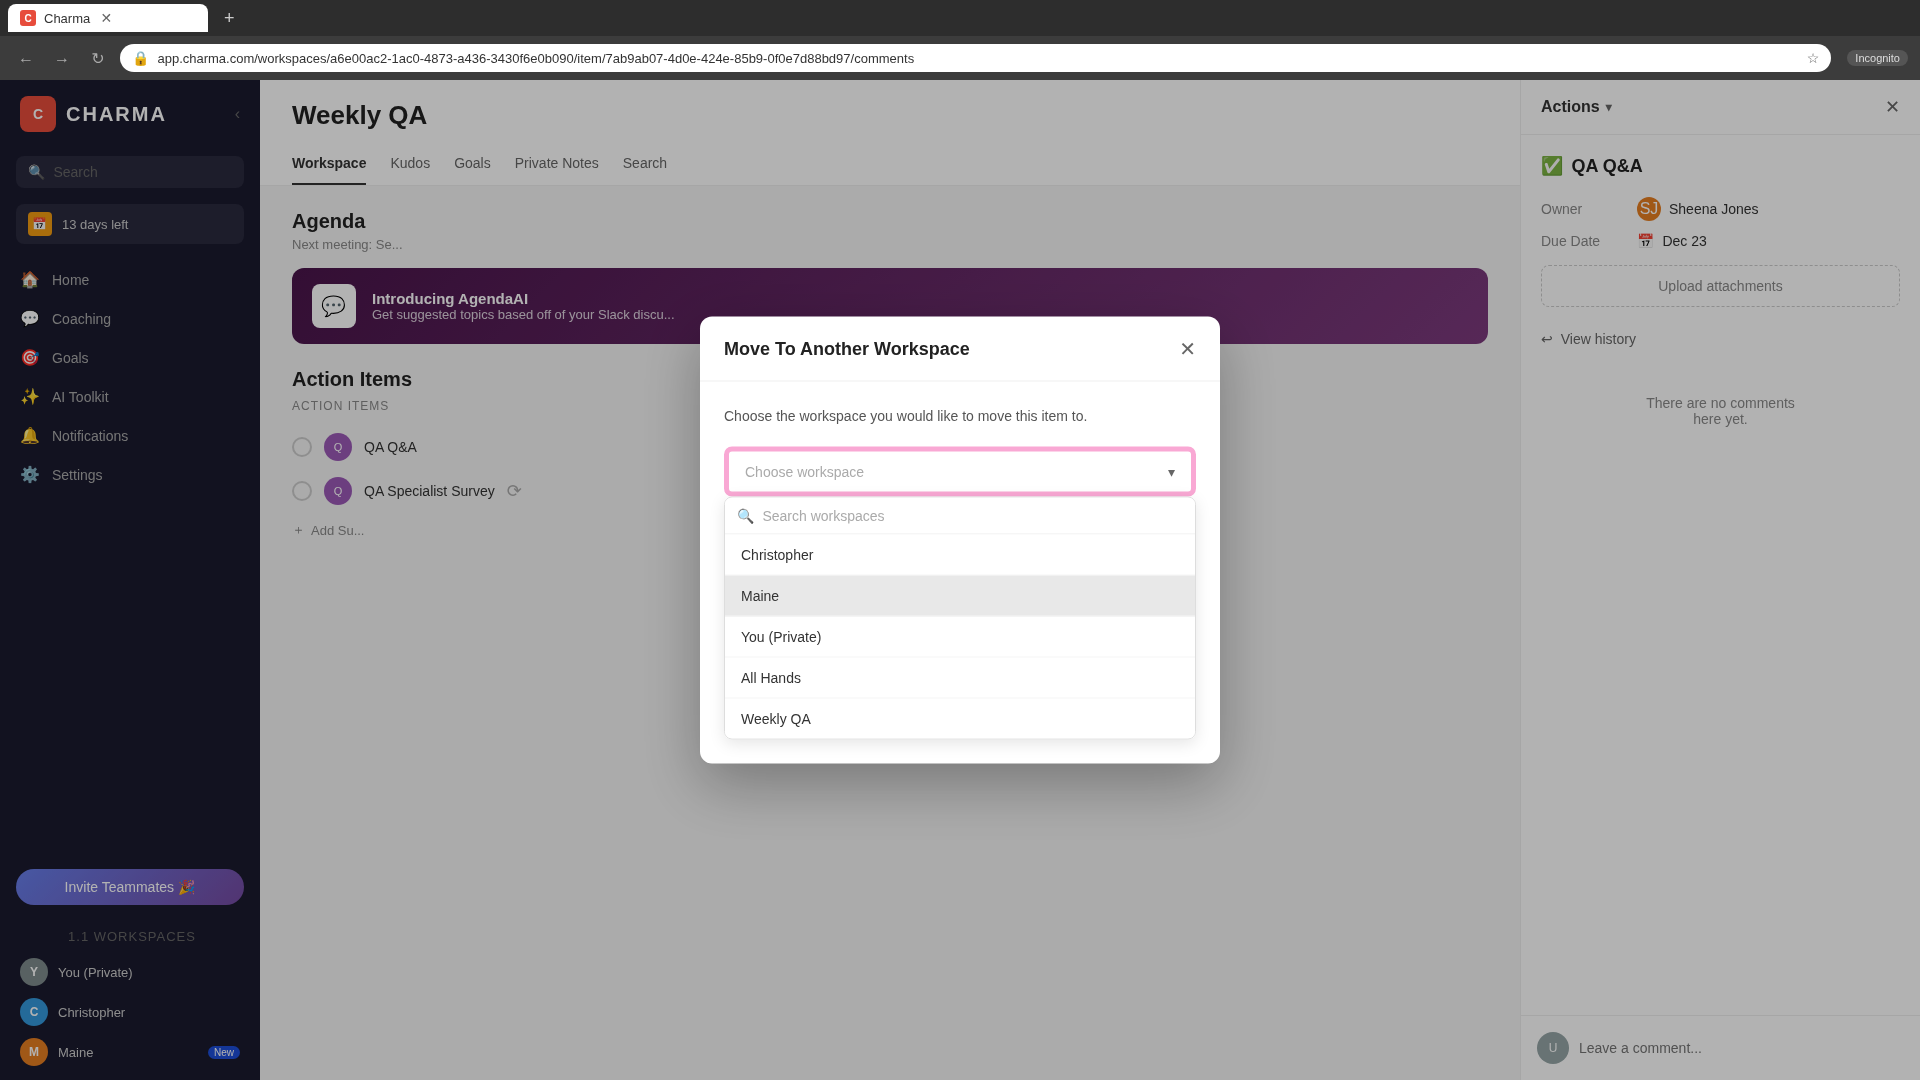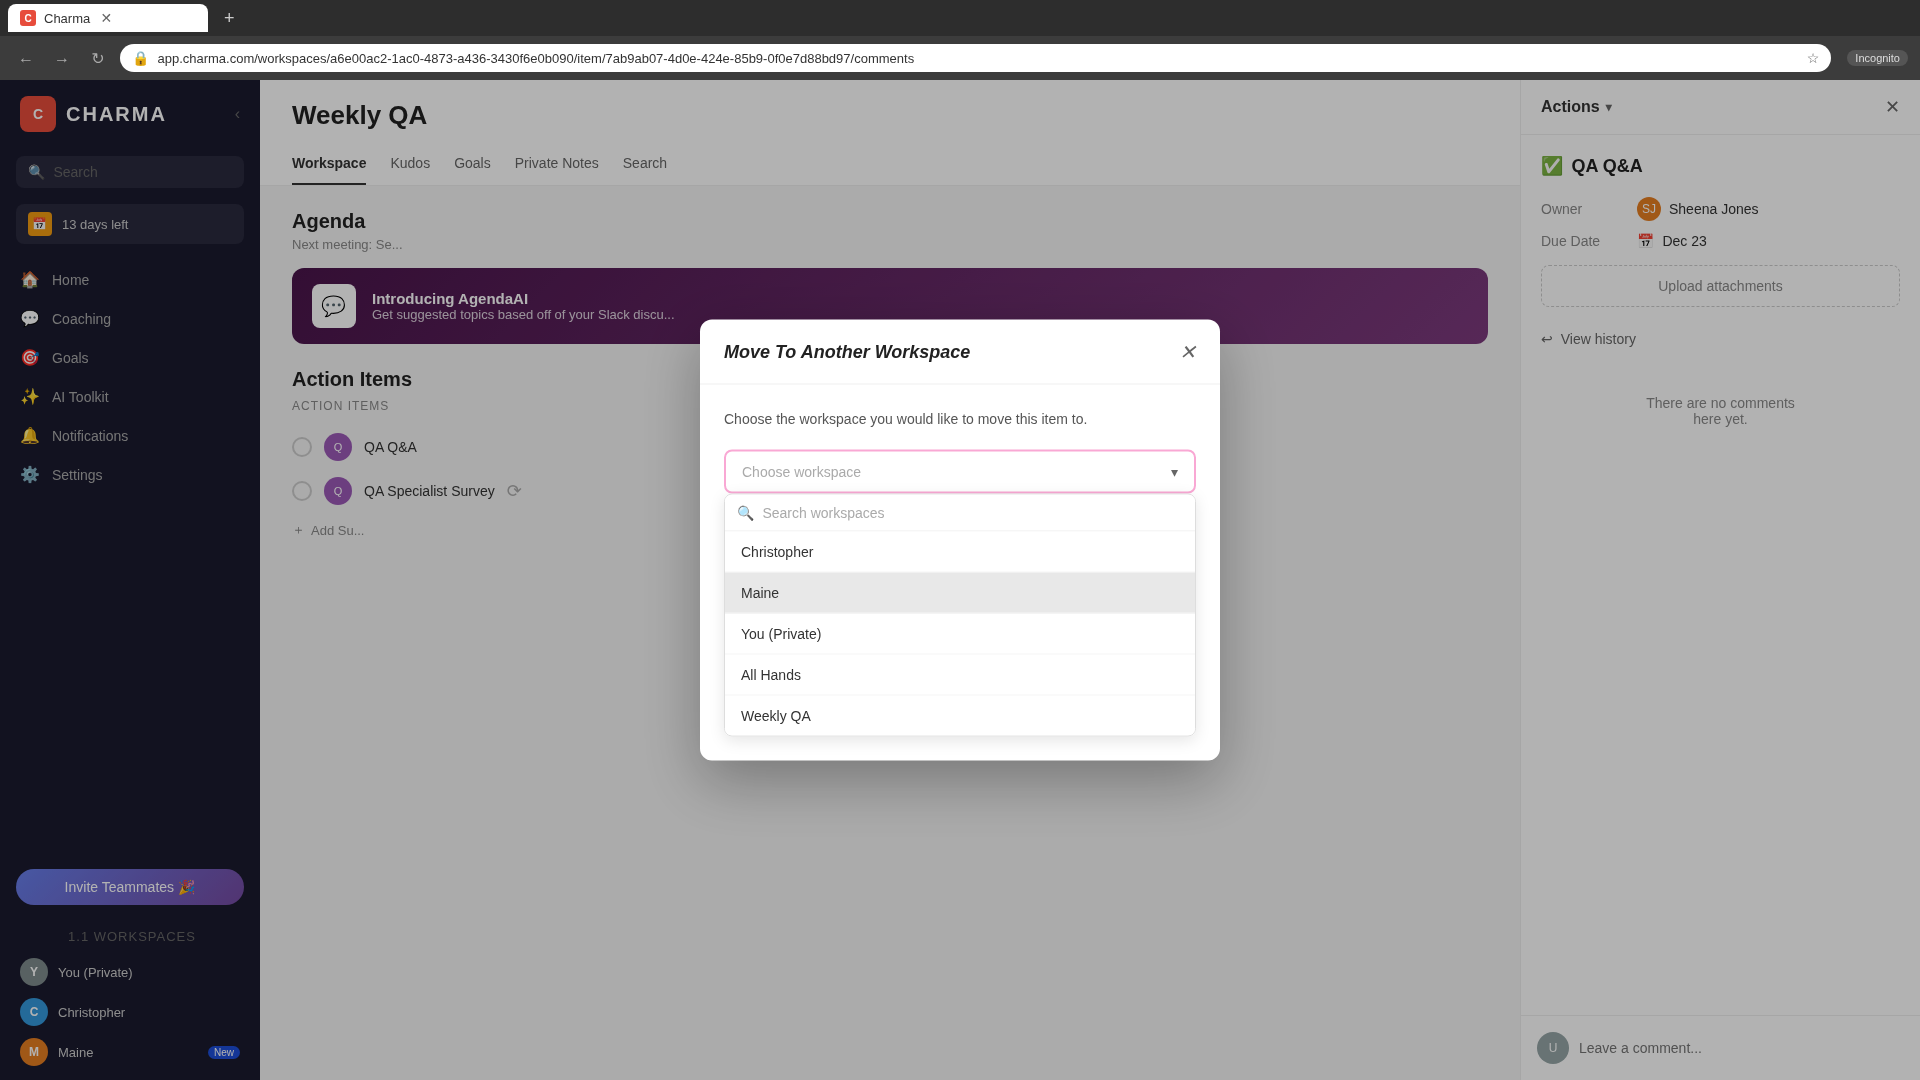--- a/index.html
+++ b/index.html
@@ -93,41 +93,41 @@
     .panel-close { color: #666; cursor: pointer; font-size: 18px; }
 
     .panel-body { padding: 20px; flex: 1; }
     .item-title-row { display: flex; align-items: center; gap: 8px; margin-bottom: 20px; }
     .check-icon { color: #2ecc71; font-size: 18px; }
     .item-title { font-size: 18px; font-weight: 600; color: #222; }
 
     .meta-row { display: flex; align-items: center; gap: 16px; margin-bottom: 12px; }
     .meta-label { color: #888; font-size: 14px; width: 80px; }
     .meta-value { display: flex; align-items: center; gap: 8px; color: #333; font-size: 14px; }
-    .user-avatar-sm { width: 24px; height: 24px; border-radius: 50%; background: #e67e22; display: flex; align-items: center; justify-content: center; font-size: 12px; color: white; }
+    .user-avatar-sm { width: 24px; height: 24px; border-radius: 50%; background: #e67e22; display: flex; align-items: center; justify-content: center; font-size: 16px; color: white; }
     .calendar-icon { font-size: 14px; color: #666; }
 
     .upload-btn { border: 1px dashed #ccc; border-radius: 8px; padding: 12px 20px; text-align: center; color: #888; font-size: 14px; cursor: pointer; margin: 16px 0; }
     .view-history { display: flex; align-items: center; gap: 8px; color: #666; font-size: 14px; cursor: pointer; padding: 8px 0; }
 
     .comments-empty { text-align: center; color: #888; font-size: 14px; padding: 40px 20px; }
     .comment-input-row { padding: 16px; border-top: 1px solid #eee; display: flex; align-items: center; gap: 10px; }
     .comment-avatar { width: 32px; height: 32px; border-radius: 50%; background: #95a5a6; display: flex; align-items: center; justify-content: center; font-size: 12px; color: white; }
     .comment-input { flex: 1; border: none; background: transparent; font-size: 14px; color: #888; outline: none; }
 
     
     .overlay { position: fixed; top: 80px; left: 0; right: 0; bottom: 0; background: rgba(0,0,0,0.3); z-index: 100; }
     .modal { position: fixed; top: 50%; left: 50%; transform: translate(-50%, -50%); background: white; border-radius: 12px; width: 520px; z-index: 200; box-shadow: 0 20px 60px rgba(0,0,0,0.3); overflow: hidden; }
-    .modal-header { padding: 20px 24px; display: flex; align-items: center; justify-content: space-between; border-bottom: 1px solid #f0f0f0; font-style: italic; }
+    .modal-header { padding: 20px 24px; display: flex; align-items: center; justify-content: space-between; border-bottom: 1px solid #f0f0f0; }
     .modal-title { font-size: 18px; font-weight: 700; color: #222; }
     .modal-close { color: #666; font-size: 20px; cursor: pointer; }
     .modal-body { padding: 24px; }
     .modal-desc { font-size: 14px; color: #555; margin-bottom: 20px; line-height: 1.5; }
 
-    .workspace-select { border: 2px solid #f9a8d4; border-radius: 8px; padding: 12px 16px; display: flex; align-items: center; justify-content: space-between; cursor: pointer; margin-bottom: 0; background: white; }
+    .workspace-select { border: 5px solid #f9a8d4; border-radius: 8px; padding: 12px 16px; display: flex; align-items: center; justify-content: space-between; cursor: pointer; margin-bottom: 0; background: white; }
     .ws-select-placeholder { color: #aaa; font-size: 14px; }
     .ws-chevron { color: #666; font-size: 14px; }
 
     
     .dropdown { border: 1px solid #ddd; border-radius: 8px; margin-top: 0; overflow: hidden; box-shadow: 0 4px 16px rgba(0,0,0,0.1); }
     .dropdown-search { padding: 10px 12px; border-bottom: 1px solid #eee; display: flex; align-items: center; gap: 8px; background: white; }
     .dropdown-search-icon { color: #888; font-size: 14px; }
     .dropdown-search-input { border: none; outline: none; font-size: 14px; color: #0369a1; flex: 1; background: transparent; }
     .dropdown-search-input::placeholder { color: #aaa; }
     .dropdown-list { background: white; }

